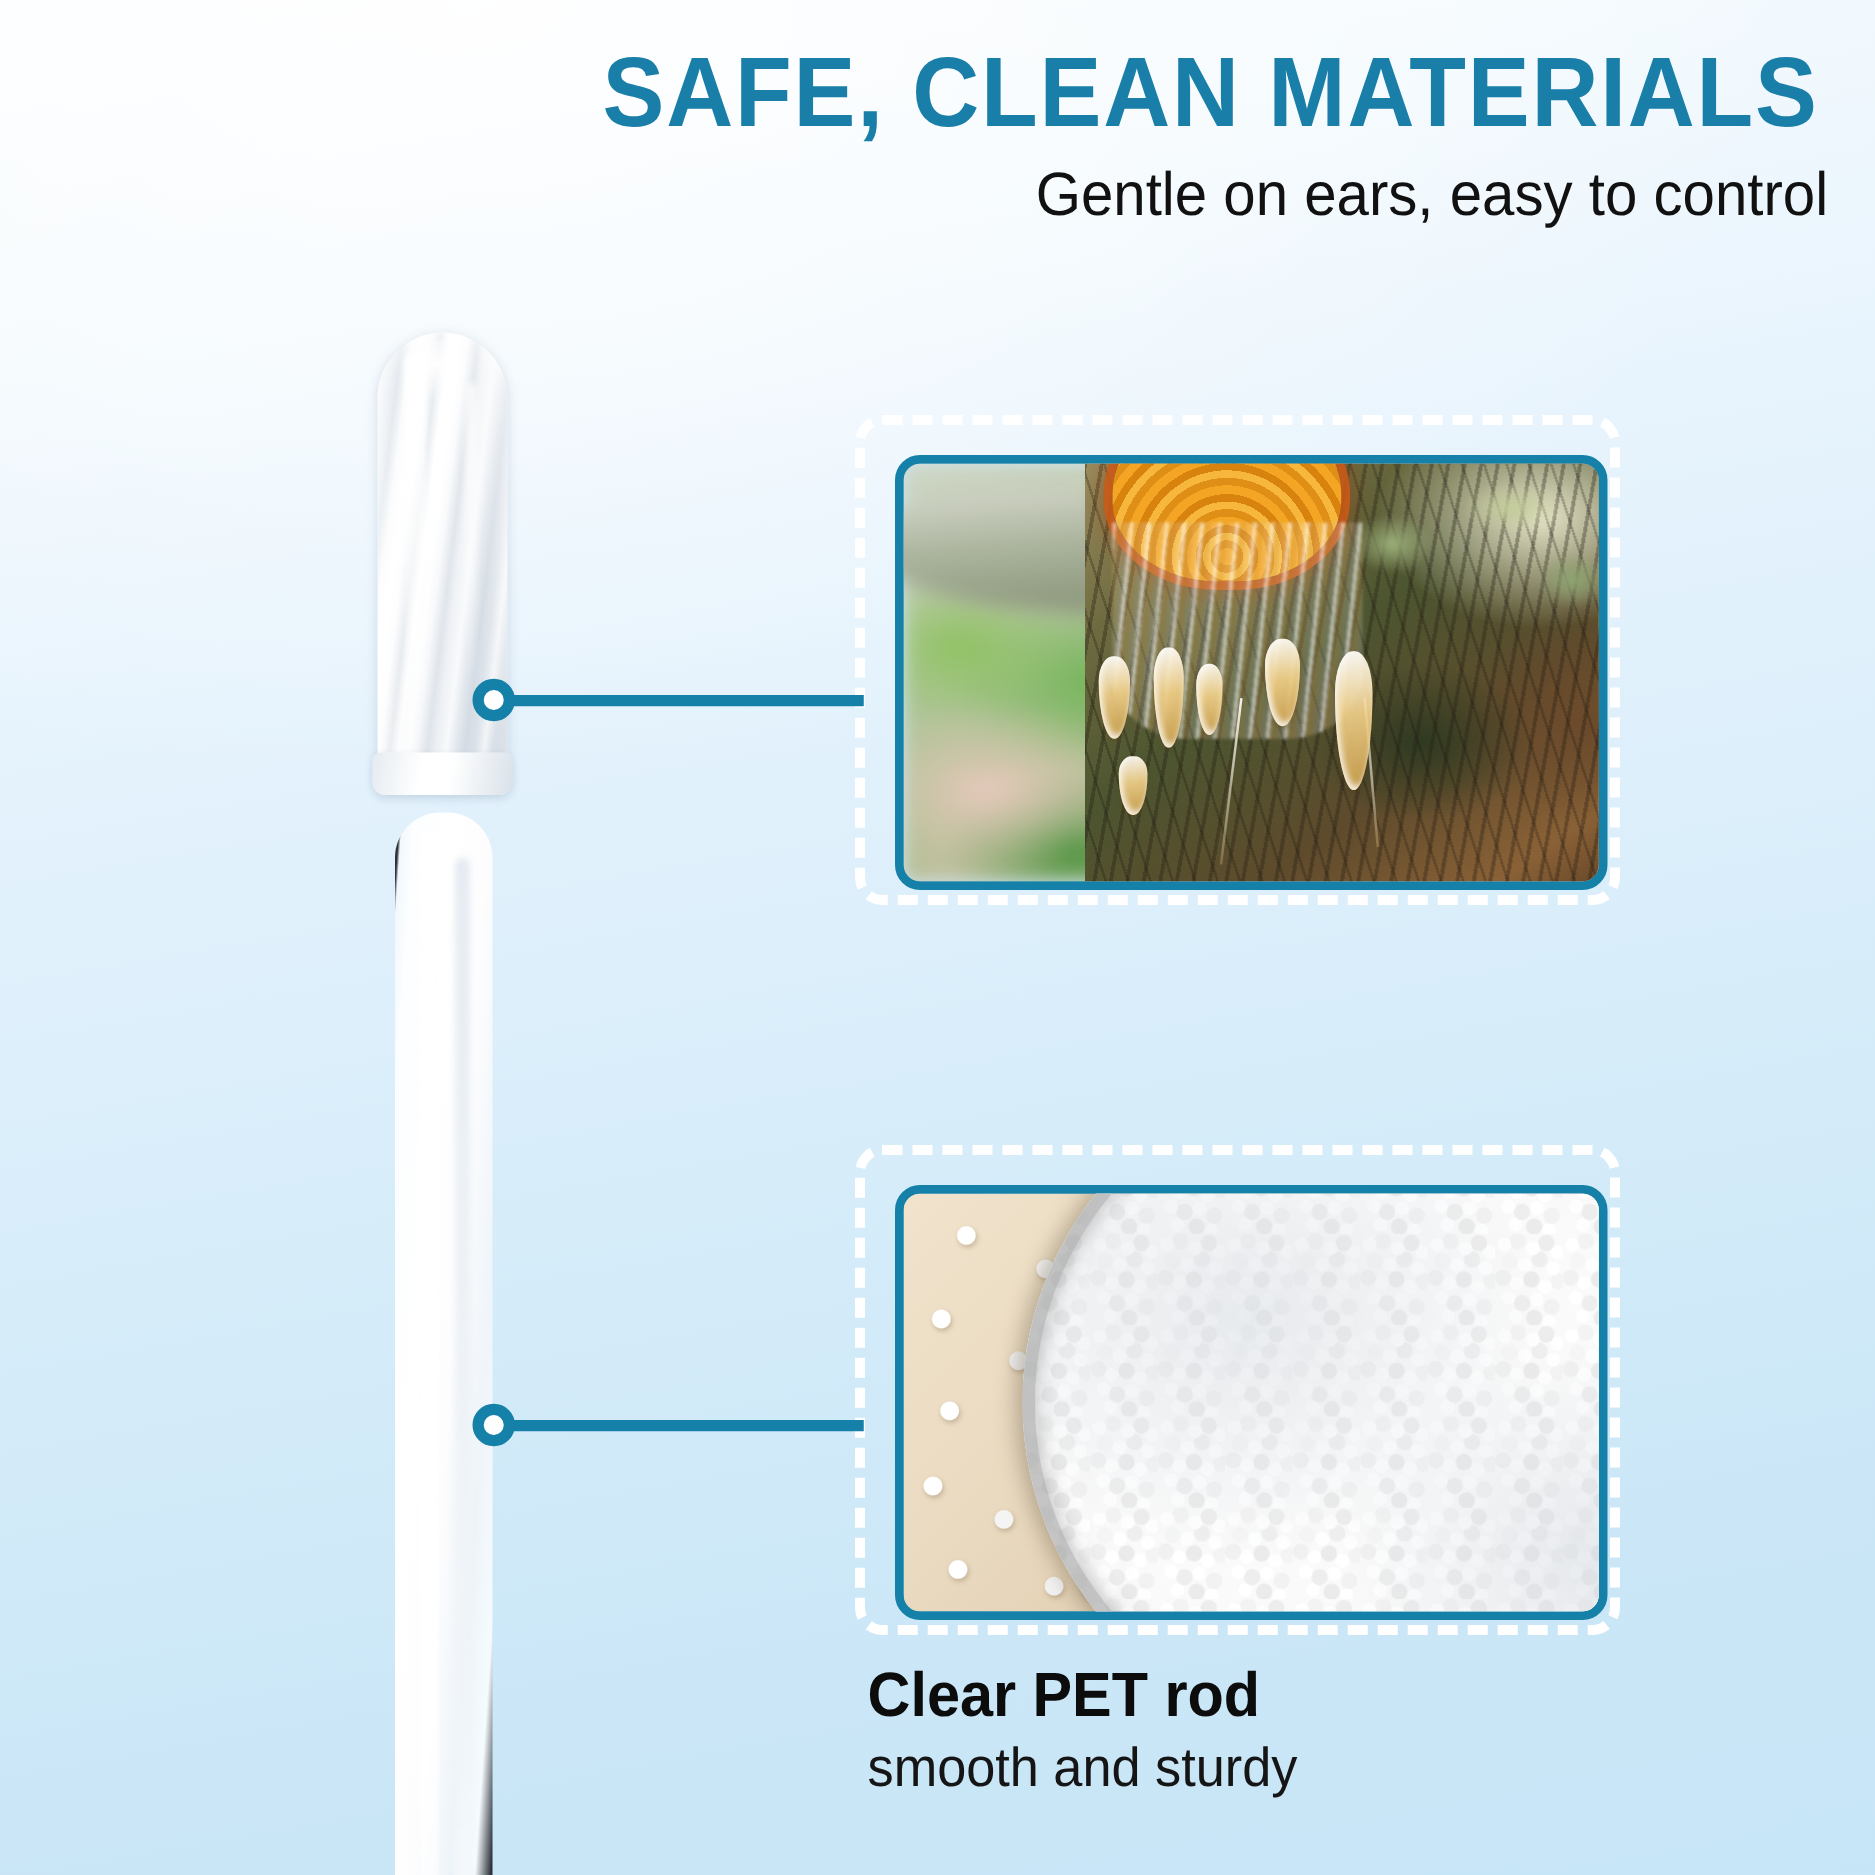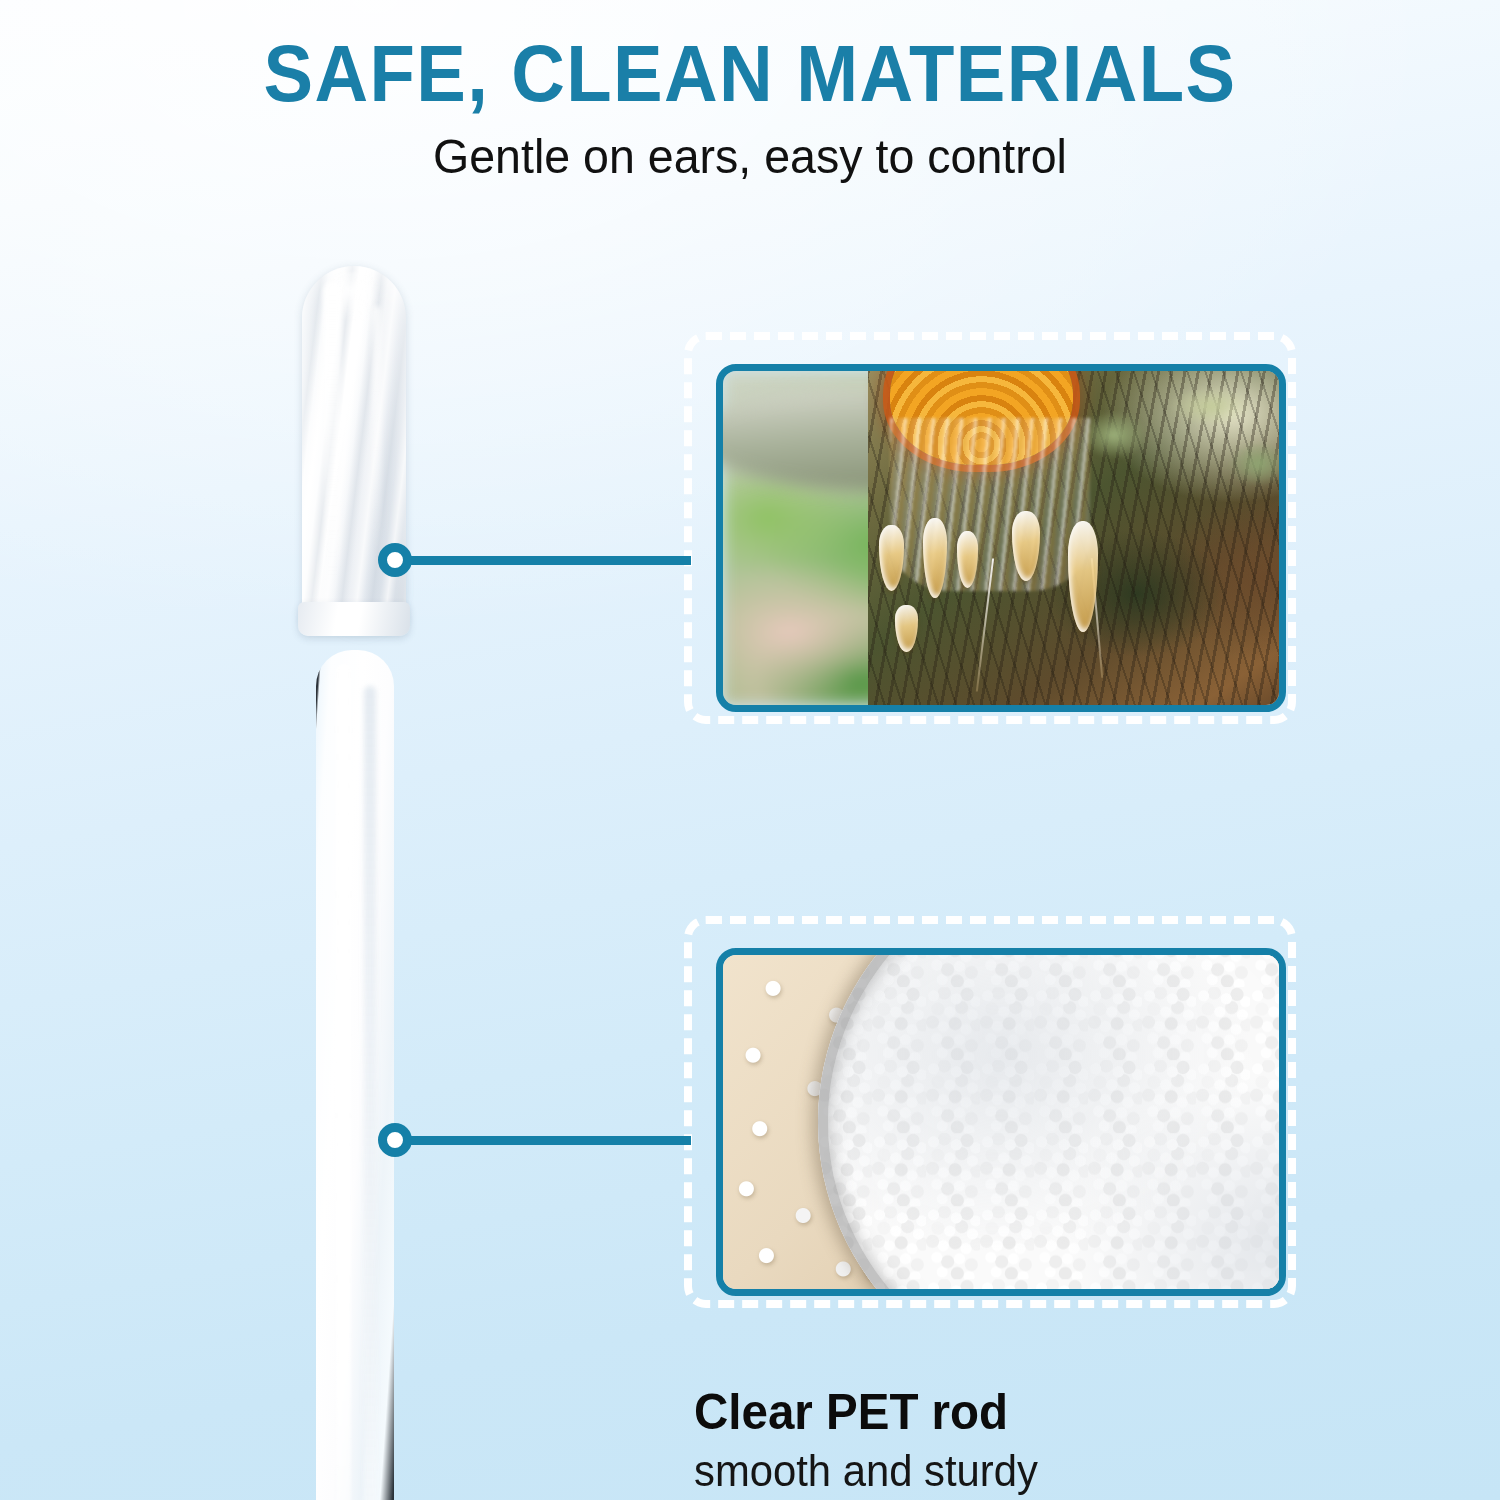--- a/index.html
+++ b/index.html
@@ -29,21 +29,21 @@
   #infographic::before{
     content:"";
     position:absolute; inset:0;
     background:radial-gradient(120% 70% at 25% 0%, rgba(255,255,255,.85) 0%, rgba(255,255,255,0) 60%);
     pointer-events:none;
   }
 
   
   .header{
     position:absolute; left:0; right:0; top:34px;
-    text-align:center; z-index:6;
+    text-align:right; z-index:6;
   }
   .title{
     font-size:79px;
     font-weight:bold;
     letter-spacing:1.5px;
     color:#1a7fa8;
     transform:scaleX(.94);
     line-height:1.02;
     white-space:nowrap;
   }
@@ -384,21 +384,21 @@
   .conn-dot::after{
     content:"";
     position:absolute; inset:1px;
     border-radius:50%;
     background:#ffffff;
   }
 
   
   .caption{ position:absolute; z-index:6; }
   .caption.one{ left:694px; top:735px; }
-  .caption.two{ left:694px; top:1386px; }
+  .caption.two{ left:694px; top:1330px; }
   .cap-title{
     font-size:50px;
     font-weight:bold;
     color:#0c0c0c;
     transform:scaleX(.95);
     transform-origin:left center;
     line-height:1.06;
     white-space:nowrap;
   }
   .cap-sub{

